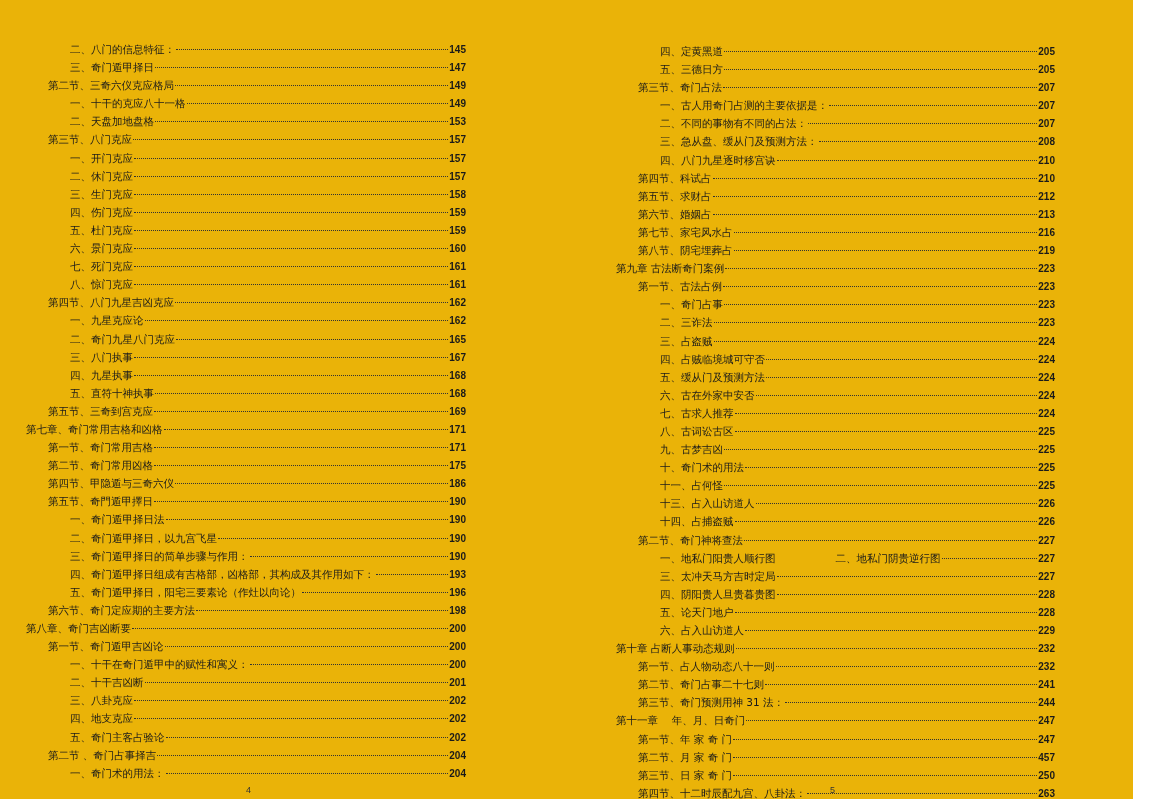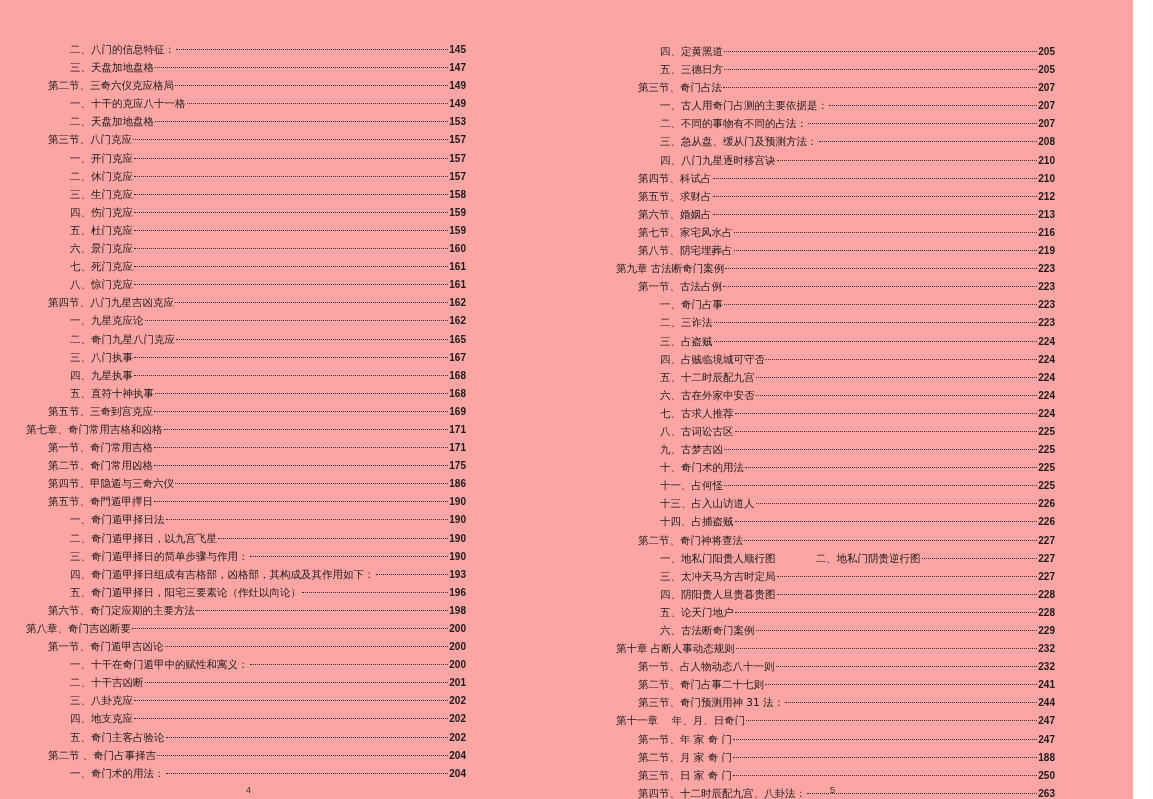--- a/index.html
+++ b/index.html
@@ -5,21 +5,21 @@
   html, body { margin: 0; padding: 0; }
   body {
     width: 1153px; height: 799px; overflow: hidden;
     background: #ffffff;
     font-family: "DejaVu Sans", "Liberation Sans", sans-serif;
     color: #1a1a1a;
     position: relative;
   }
   .spread { position: absolute; inset: 0; }
   .page {
-    position: absolute; top: 0; height: 799px; background: #fca5a5;
+    position: absolute; top: 0; height: 799px; background: #eab308;
   }
   .page-left { left: 0; width: 548px; }
   .page-right { left: 540px; width: 593px; }
   .gutter {
     position: absolute; left: 548px; top: 0; width: 12px; height: 799px;
     background: #f7f7f7;
   }
   .toc {
     position: absolute; margin: 0; padding: 0; list-style: none;
   }
@@ -59,21 +59,21 @@
 
 <div class="spread">
   <div class="page page-left">
     <ul class="toc" id="toc-left">
         <li class="toc-row lvl2">
           <span class="toc-title">二、八门的信息特征：</span>
           <span class="toc-leader"></span>
           <span class="toc-page">145</span>
         </li>
         <li class="toc-row lvl2">
-          <span class="toc-title">三、天盘加地盘格</span>
+          <span class="toc-title">三、奇门遁甲择日</span>
           <span class="toc-leader"></span>
           <span class="toc-page">147</span>
         </li>
         <li class="toc-row lvl1">
           <span class="toc-title">第二节、三奇六仪克应格局</span>
           <span class="toc-leader"></span>
           <span class="toc-page">149</span>
         </li>
         <li class="toc-row lvl2">
           <span class="toc-title">一、十干的克应八十一格</span>
@@ -355,21 +355,21 @@
           <span class="toc-title">三、占盗贼</span>
           <span class="toc-leader"></span>
           <span class="toc-page">224</span>
         </li>
         <li class="toc-row lvl2">
           <span class="toc-title">四、占贼临境城可守否</span>
           <span class="toc-leader"></span>
           <span class="toc-page">224</span>
         </li>
         <li class="toc-row lvl2">
-          <span class="toc-title">五、十二时辰配九宫</span>
+          <span class="toc-title">五、缓从门及预测方法</span>
           <span class="toc-leader"></span>
           <span class="toc-page">224</span>
         </li>
         <li class="toc-row lvl2">
           <span class="toc-title">六、古在外家中安否</span>
           <span class="toc-leader"></span>
           <span class="toc-page">224</span>
         </li>
         <li class="toc-row lvl2">
           <span class="toc-title">七、古求人推荐</span>
@@ -406,41 +406,41 @@
           <span class="toc-leader"></span>
           <span class="toc-page">226</span>
         </li>
         <li class="toc-row lvl1">
           <span class="toc-title">第二节、奇门神将查法</span>
           <span class="toc-leader"></span>
           <span class="toc-page">227</span>
         </li>
         <li class="toc-row lvl2">
           <span class="toc-title">一、地私门阳贵人顺行图</span>
-          <span class="toc-title2" style="margin-left: 40px;">二、地私门阴贵逆行图</span>
+          <span class="toc-title2" style="margin-left: 60px;">二、地私门阴贵逆行图</span>
           <span class="toc-leader"></span>
           <span class="toc-page">227</span>
         </li>
         <li class="toc-row lvl2">
           <span class="toc-title">三、太冲天马方吉时定局</span>
           <span class="toc-leader"></span>
           <span class="toc-page">227</span>
         </li>
         <li class="toc-row lvl2">
           <span class="toc-title">四、阴阳贵人旦贵暮贵图</span>
           <span class="toc-leader"></span>
           <span class="toc-page">228</span>
         </li>
         <li class="toc-row lvl2">
           <span class="toc-title">五、论天门地户</span>
           <span class="toc-leader"></span>
           <span class="toc-page">228</span>
         </li>
         <li class="toc-row lvl2">
-          <span class="toc-title">六、古法断奇门案例</span>
+          <span class="toc-title">六、占入山访道人</span>
           <span class="toc-leader"></span>
           <span class="toc-page">229</span>
         </li>
         <li class="toc-row lvl0">
           <span class="toc-title">第十章 占断人事动态规则</span>
           <span class="toc-leader"></span>
           <span class="toc-page">232</span>
         </li>
         <li class="toc-row lvl1">
           <span class="toc-title">第一节、占人物动态八十一则</span>
@@ -463,21 +463,21 @@
           <span class="toc-page">247</span>
         </li>
         <li class="toc-row lvl1">
           <span class="toc-title">第一节、年 家 奇 门</span>
           <span class="toc-leader"></span>
           <span class="toc-page">247</span>
         </li>
         <li class="toc-row lvl1">
           <span class="toc-title">第二节、月 家 奇 门</span>
           <span class="toc-leader"></span>
-          <span class="toc-page">188</span>
+          <span class="toc-page">457</span>
         </li>
         <li class="toc-row lvl1">
           <span class="toc-title">第三节、日 家 奇 门</span>
           <span class="toc-leader"></span>
           <span class="toc-page">250</span>
         </li>
         <li class="toc-row lvl1">
           <span class="toc-title">第四节、十二时辰配九宫、八卦法：</span>
           <span class="toc-leader"></span>
           <span class="toc-page">263</span>

